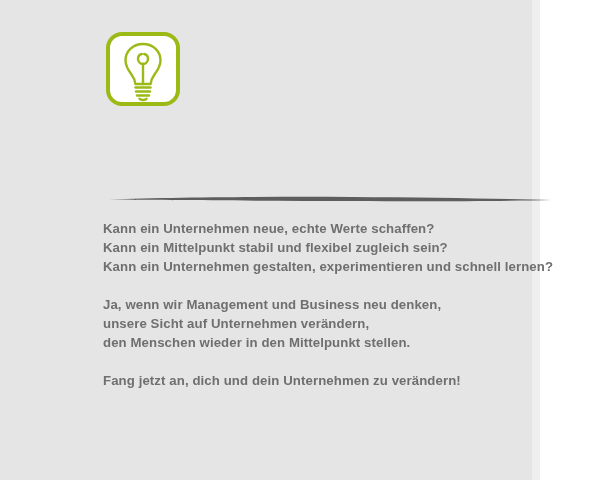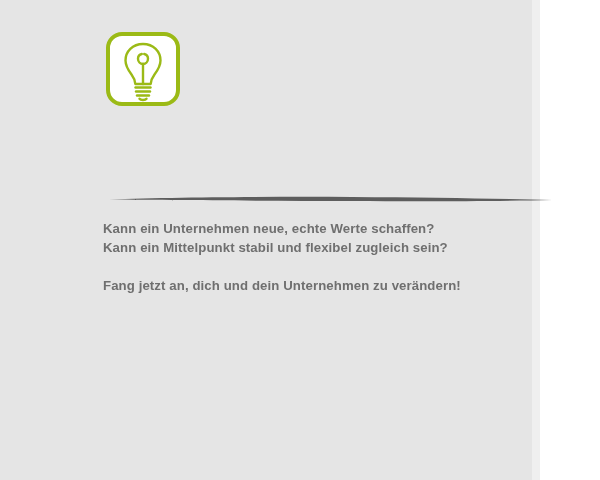--- a/index.html
+++ b/index.html
@@ -126,23 +126,29 @@
     <svg width="450" height="7" viewBox="0 0 450 7" xmlns="http://www.w3.org/2000/svg">
       <path d="M0 3.6 C60 1.4 160 0.4 250 0.9 C330 1.4 400 2.6 450 4.0 C400 5.2 330 5.6 250 5.1 C160 4.6 60 4.4 0 3.6 Z" fill="#5d5d5d"></path>
     </svg>
   </div>
 
   <div class="text-block">
 
     <p class="para">
       <span class="line">Kann ein Unternehmen neue, echte Werte schaffen?</span>
       <span class="line">Kann ein Mittelpunkt stabil und flexibel zugleich sein?</span>
+      <span class="line">Kann ein Unternehmen gestalten, experimentieren und schnell lernen?</span>
     </p>
 
 
+    <p class="para">
+      <span class="line">Ja, wenn wir Management und Business neu denken,</span>
+      <span class="line">unsere Sicht auf Unternehmen verändern,</span>
+      <span class="line">den Menschen wieder in den Mittelpunkt stellen.</span>
+    </p>
 
     <p class="para">
       <span class="line">Fang jetzt an, dich und dein Unternehmen zu verändern!</span>
     </p>
 
   </div>
 
 </div>
 
 </body></html>

